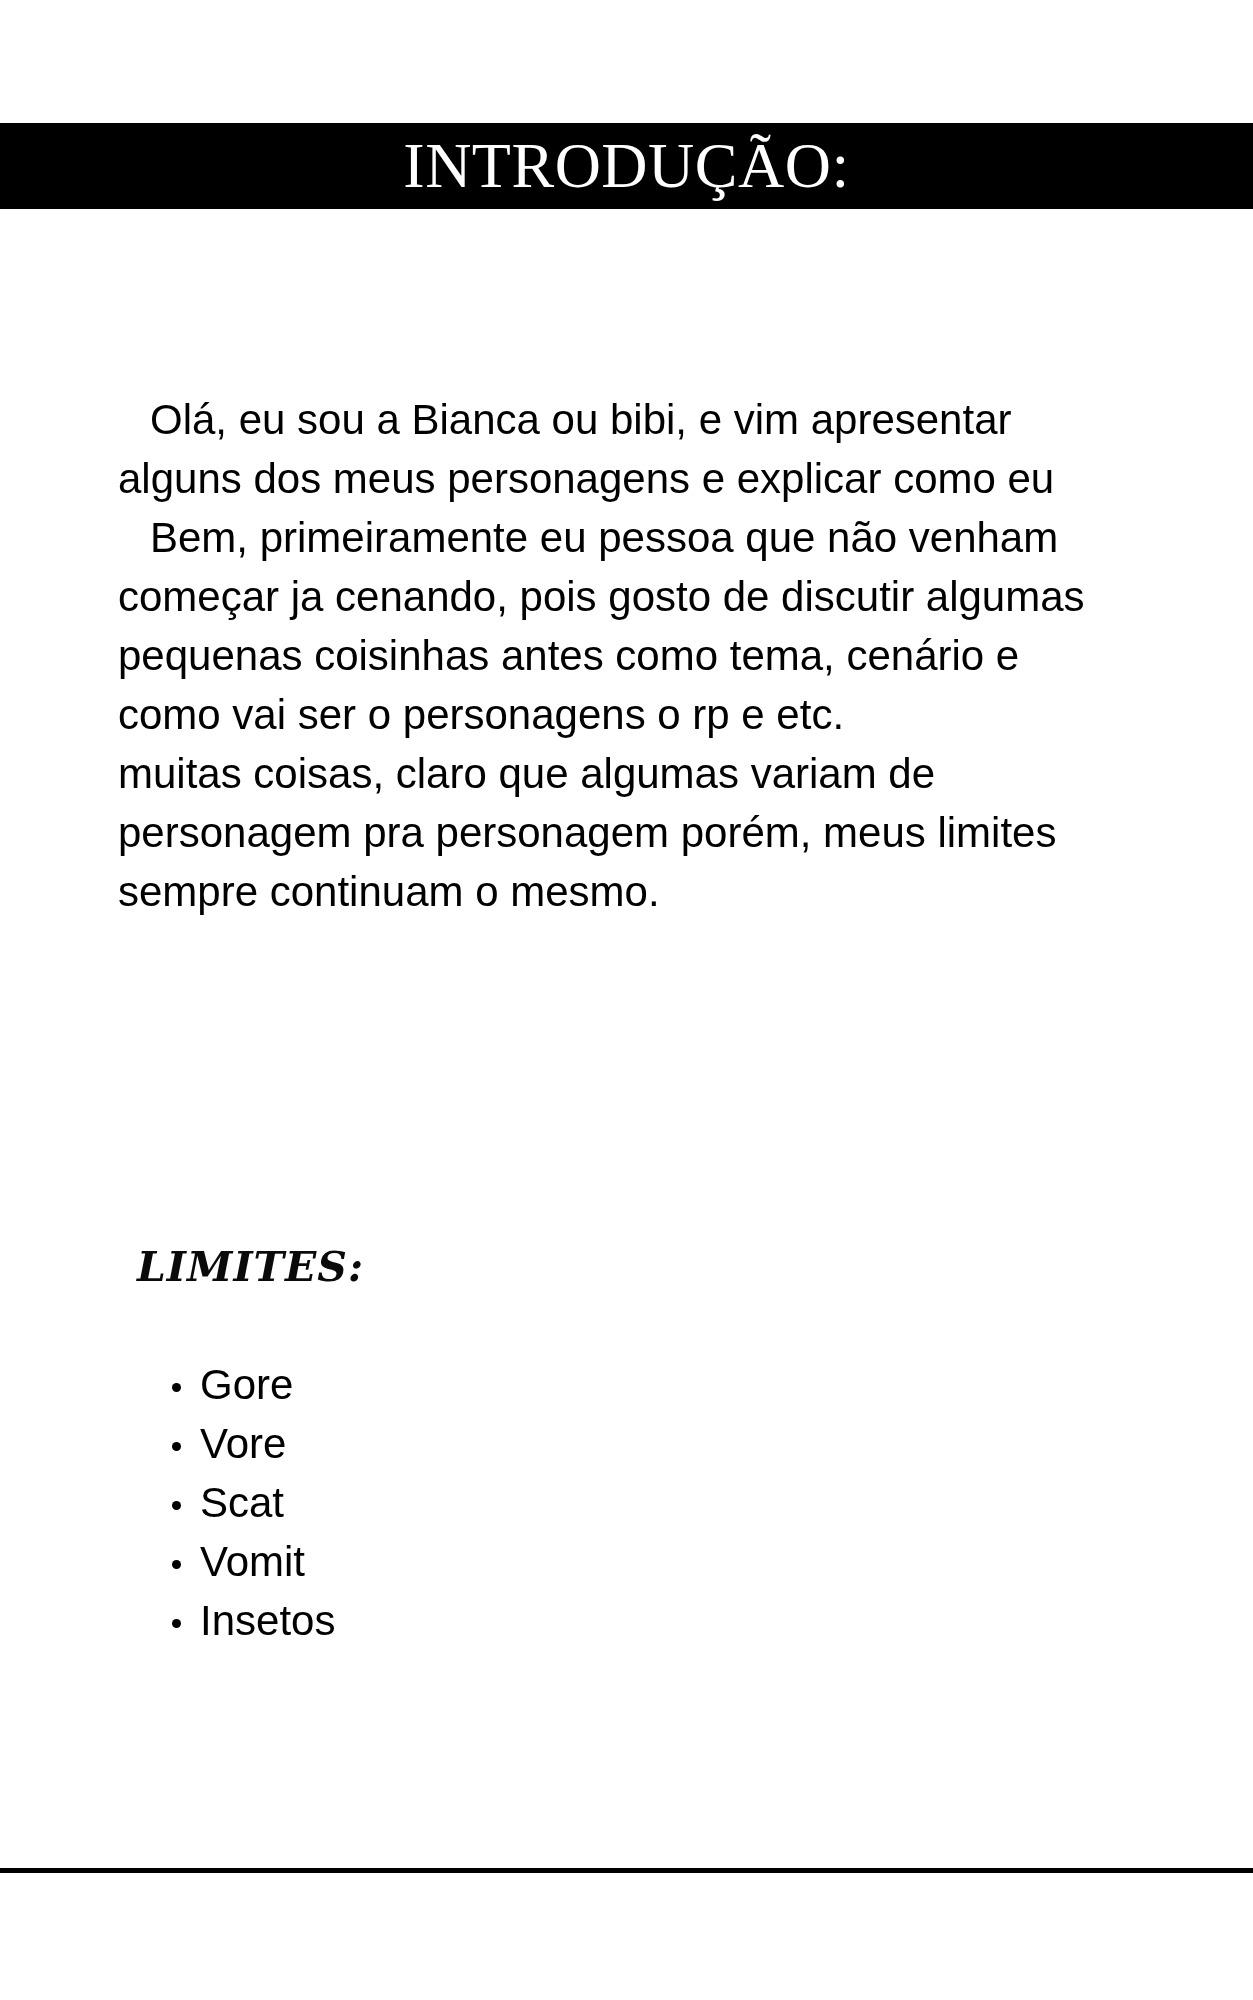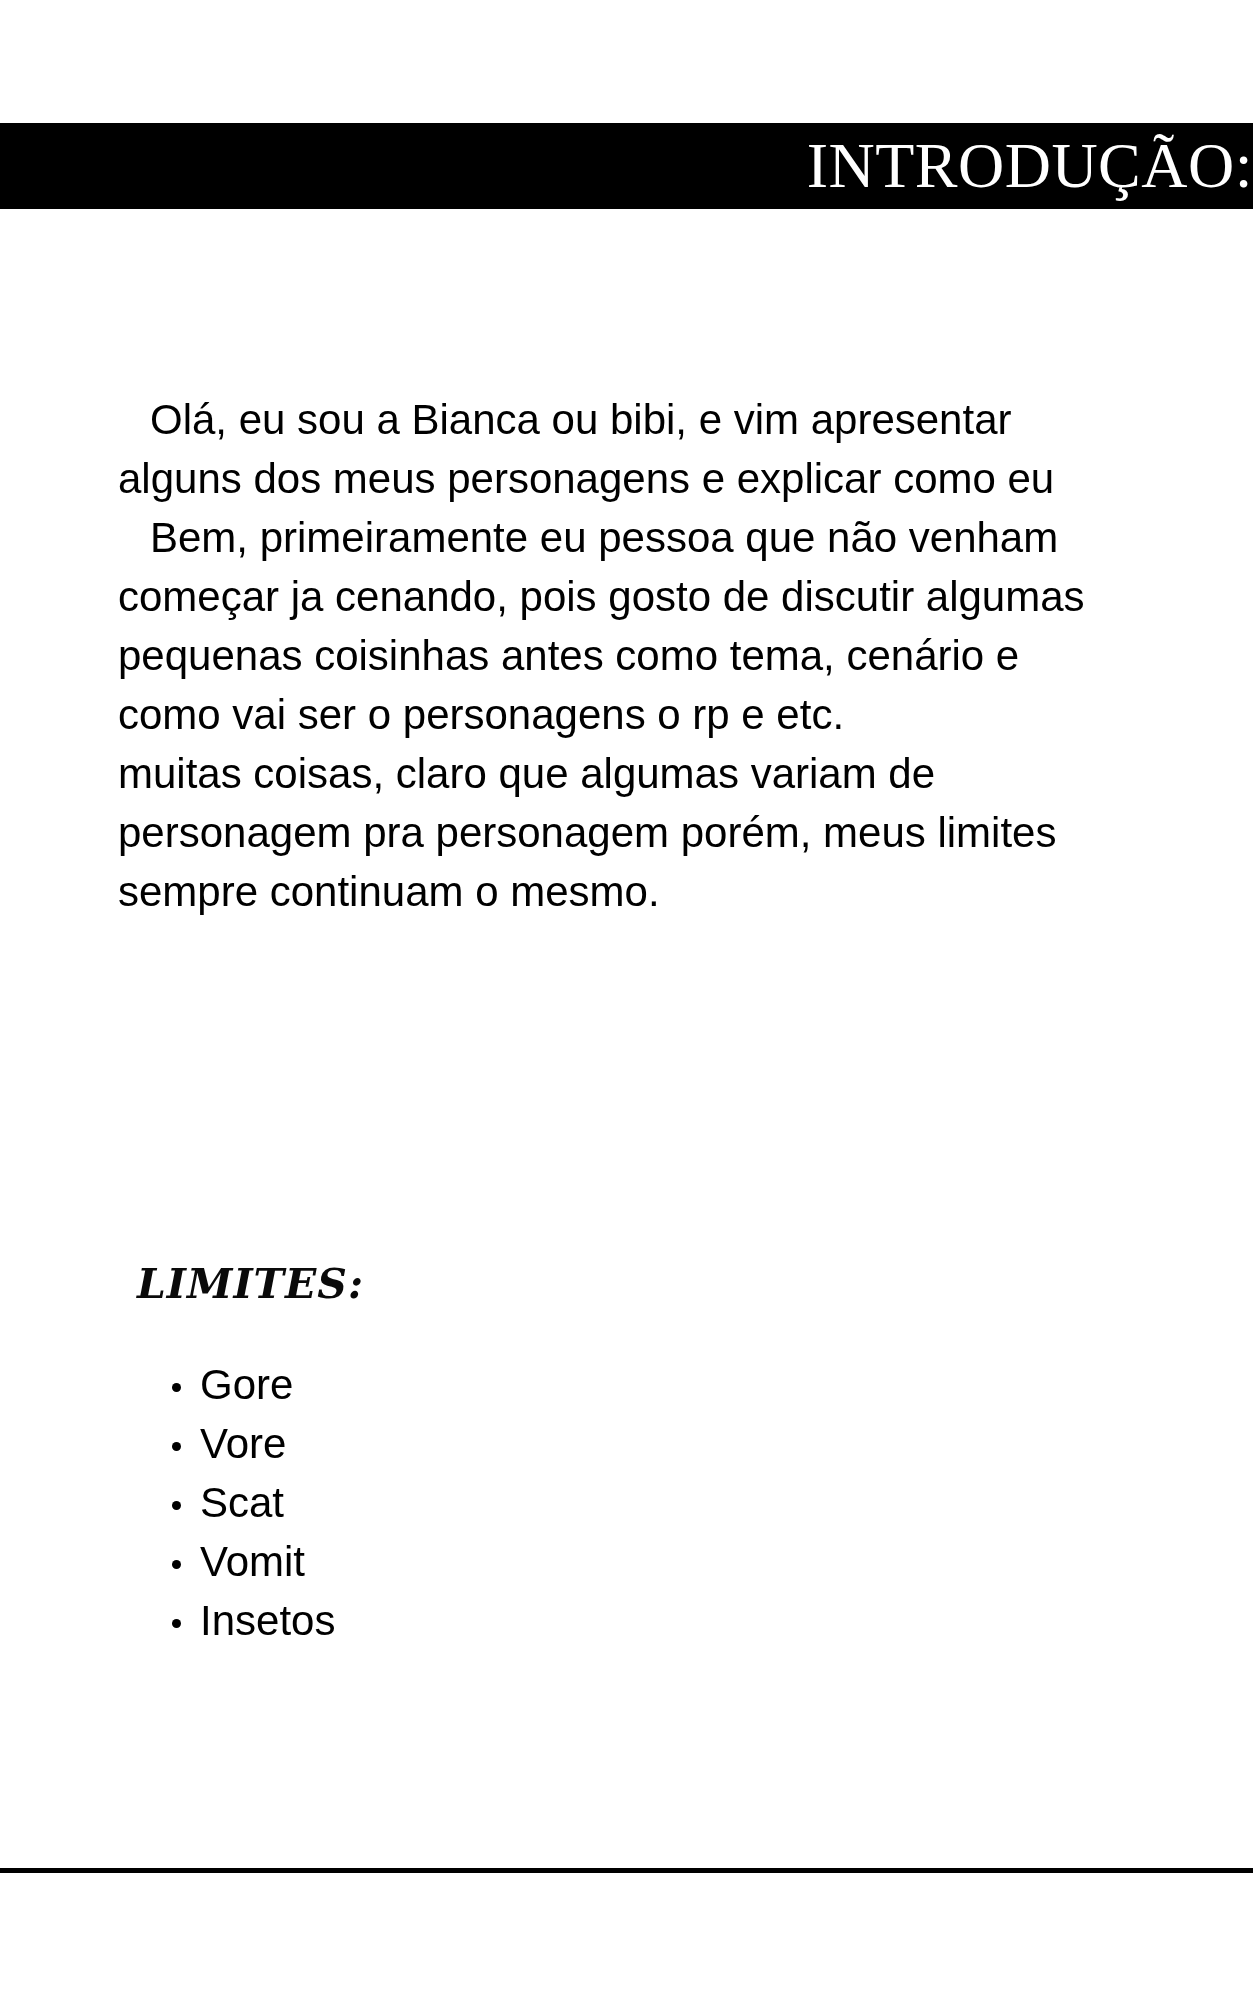--- a/index.html
+++ b/index.html
@@ -14,21 +14,21 @@
   }
   .banner {
     position: absolute;
     left: 0;
     top: 123px;
     width: 100%;
     height: 86px;
     background: #000000;
     display: flex;
     align-items: center;
-    justify-content: flex-end;
+    justify-content: center;
   }
   .banner-title {
     font-family: "Liberation Serif", serif;
     font-size: 64px;
     font-weight: normal;
     color: #ffffff;
     letter-spacing: 0.5px;
     white-space: nowrap;
   }
   .intro {
@@ -46,21 +46,20 @@
     position: absolute;
     left: 137px;
     top: 1243px;
     font-family: "DejaVu Serif", serif;
     font-style: italic;
     font-weight: bold;
     font-size: 41px;
     color: #0a0a0a;
     letter-spacing: 1px;
     white-space: nowrap;
-    margin-top: 17px;
   }
   .limits-list {
     position: absolute;
     left: 172px;
     top: 1355px;
     font-size: 42px;
     line-height: 59px;
     color: #000000;
   }
   .li { white-space: nowrap; }

